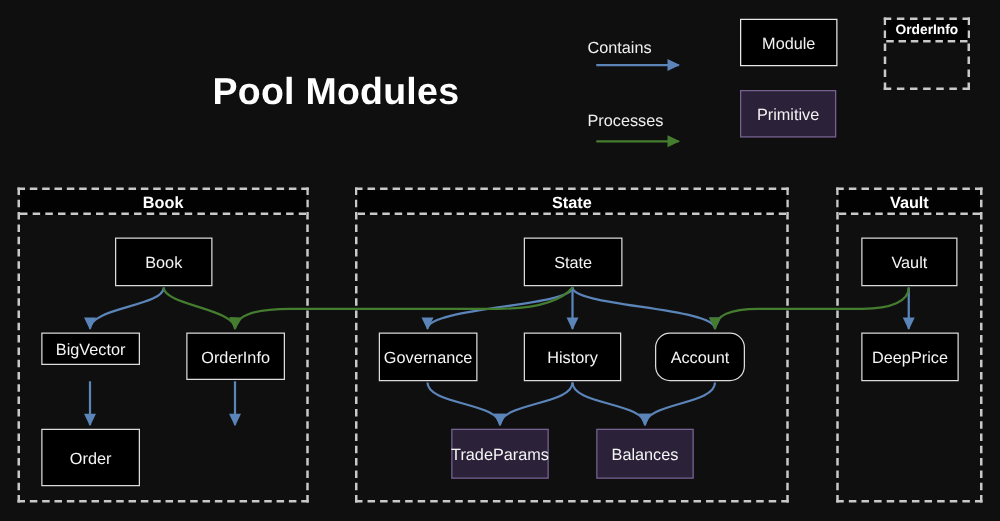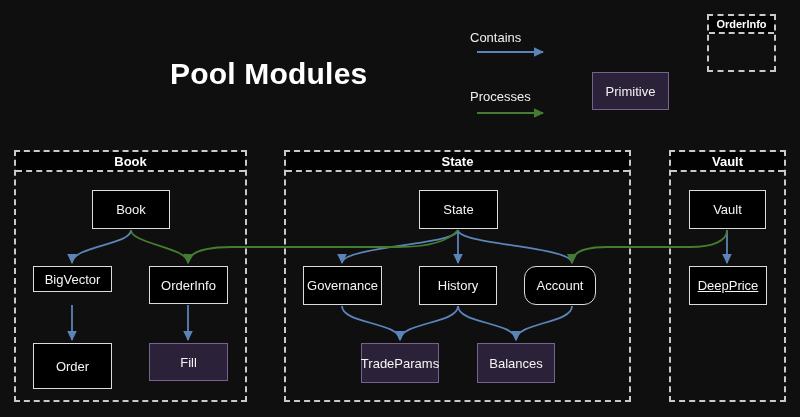--- a/index.html
+++ b/index.html
@@ -45,20 +45,23 @@
 </head>
 <body>
 
 <div id="stage">
 
   <div id="title" class="abs">Pool Modules</div>
 
   <div class="abs legend-label" style="left:470px;top:30px;width:92px;">Contains</div>
   <div class="abs legend-label" style="left:470px;top:89px;width:92px;">Processes</div>
 
+  <div class="abs swatch module-box" style="left:592px;top:15px;width:78px;height:38px;">
+    <span>Module</span>
+  </div>
   <div class="abs swatch primitive-box" style="left:592px;top:72px;width:77px;height:38px;">
     <span>Primitive</span>
   </div>
   <div class="abs dashed-box" style="left:707px;top:14px;width:69px;height:58px;">
     <div class="component-header">
       <span>OrderInfo</span>
     </div>
   </div>
 
   <div class="container" style="left:14px;top:150px;width:233px;height:252px;">
@@ -116,23 +119,20 @@
   </div>
   <div class="node" style="left:33px;top:266px;width:79px;height:26px;">
     <span>BigVector</span>
   </div>
   <div class="node" style="left:149px;top:266px;width:79px;height:38px;">
     <span>OrderInfo</span>
   </div>
   <div class="node" style="left:33px;top:343px;width:79px;height:46px;">
     <span>Order</span>
   </div>
-  <div class="node primitive" style="left:149px;top:343px;width:79px;height:38px;">
-    <span>Fill</span>
-  </div>
 
   <div class="node" style="left:419px;top:190px;width:79px;height:39px;">
     <span>State</span>
   </div>
   <div class="node" style="left:303px;top:266px;width:79px;height:39px;">
     <span>Governance</span>
   </div>
   <div class="node" style="left:419px;top:266px;width:78px;height:39px;">
     <span>History</span>
   </div>
@@ -142,17 +142,17 @@
   <div class="node primitive" style="left:361px;top:343px;width:78px;height:40px;">
     <span>TradeParams</span>
   </div>
   <div class="node primitive" style="left:477px;top:343px;width:78px;height:40px;">
     <span>Balances</span>
   </div>
 
   <div class="node" style="left:689px;top:190px;width:77px;height:39px;">
     <span>Vault</span>
   </div>
-  <div class="node" style="left:689px;top:266px;width:78px;height:39px;text-decoration:underline;">
+  <div class="node" style="left:689px;top:266px;width:78px;height:39px;">
     <span>DeepPrice</span>
   </div>
 
 </div>
 
 </body></html>

